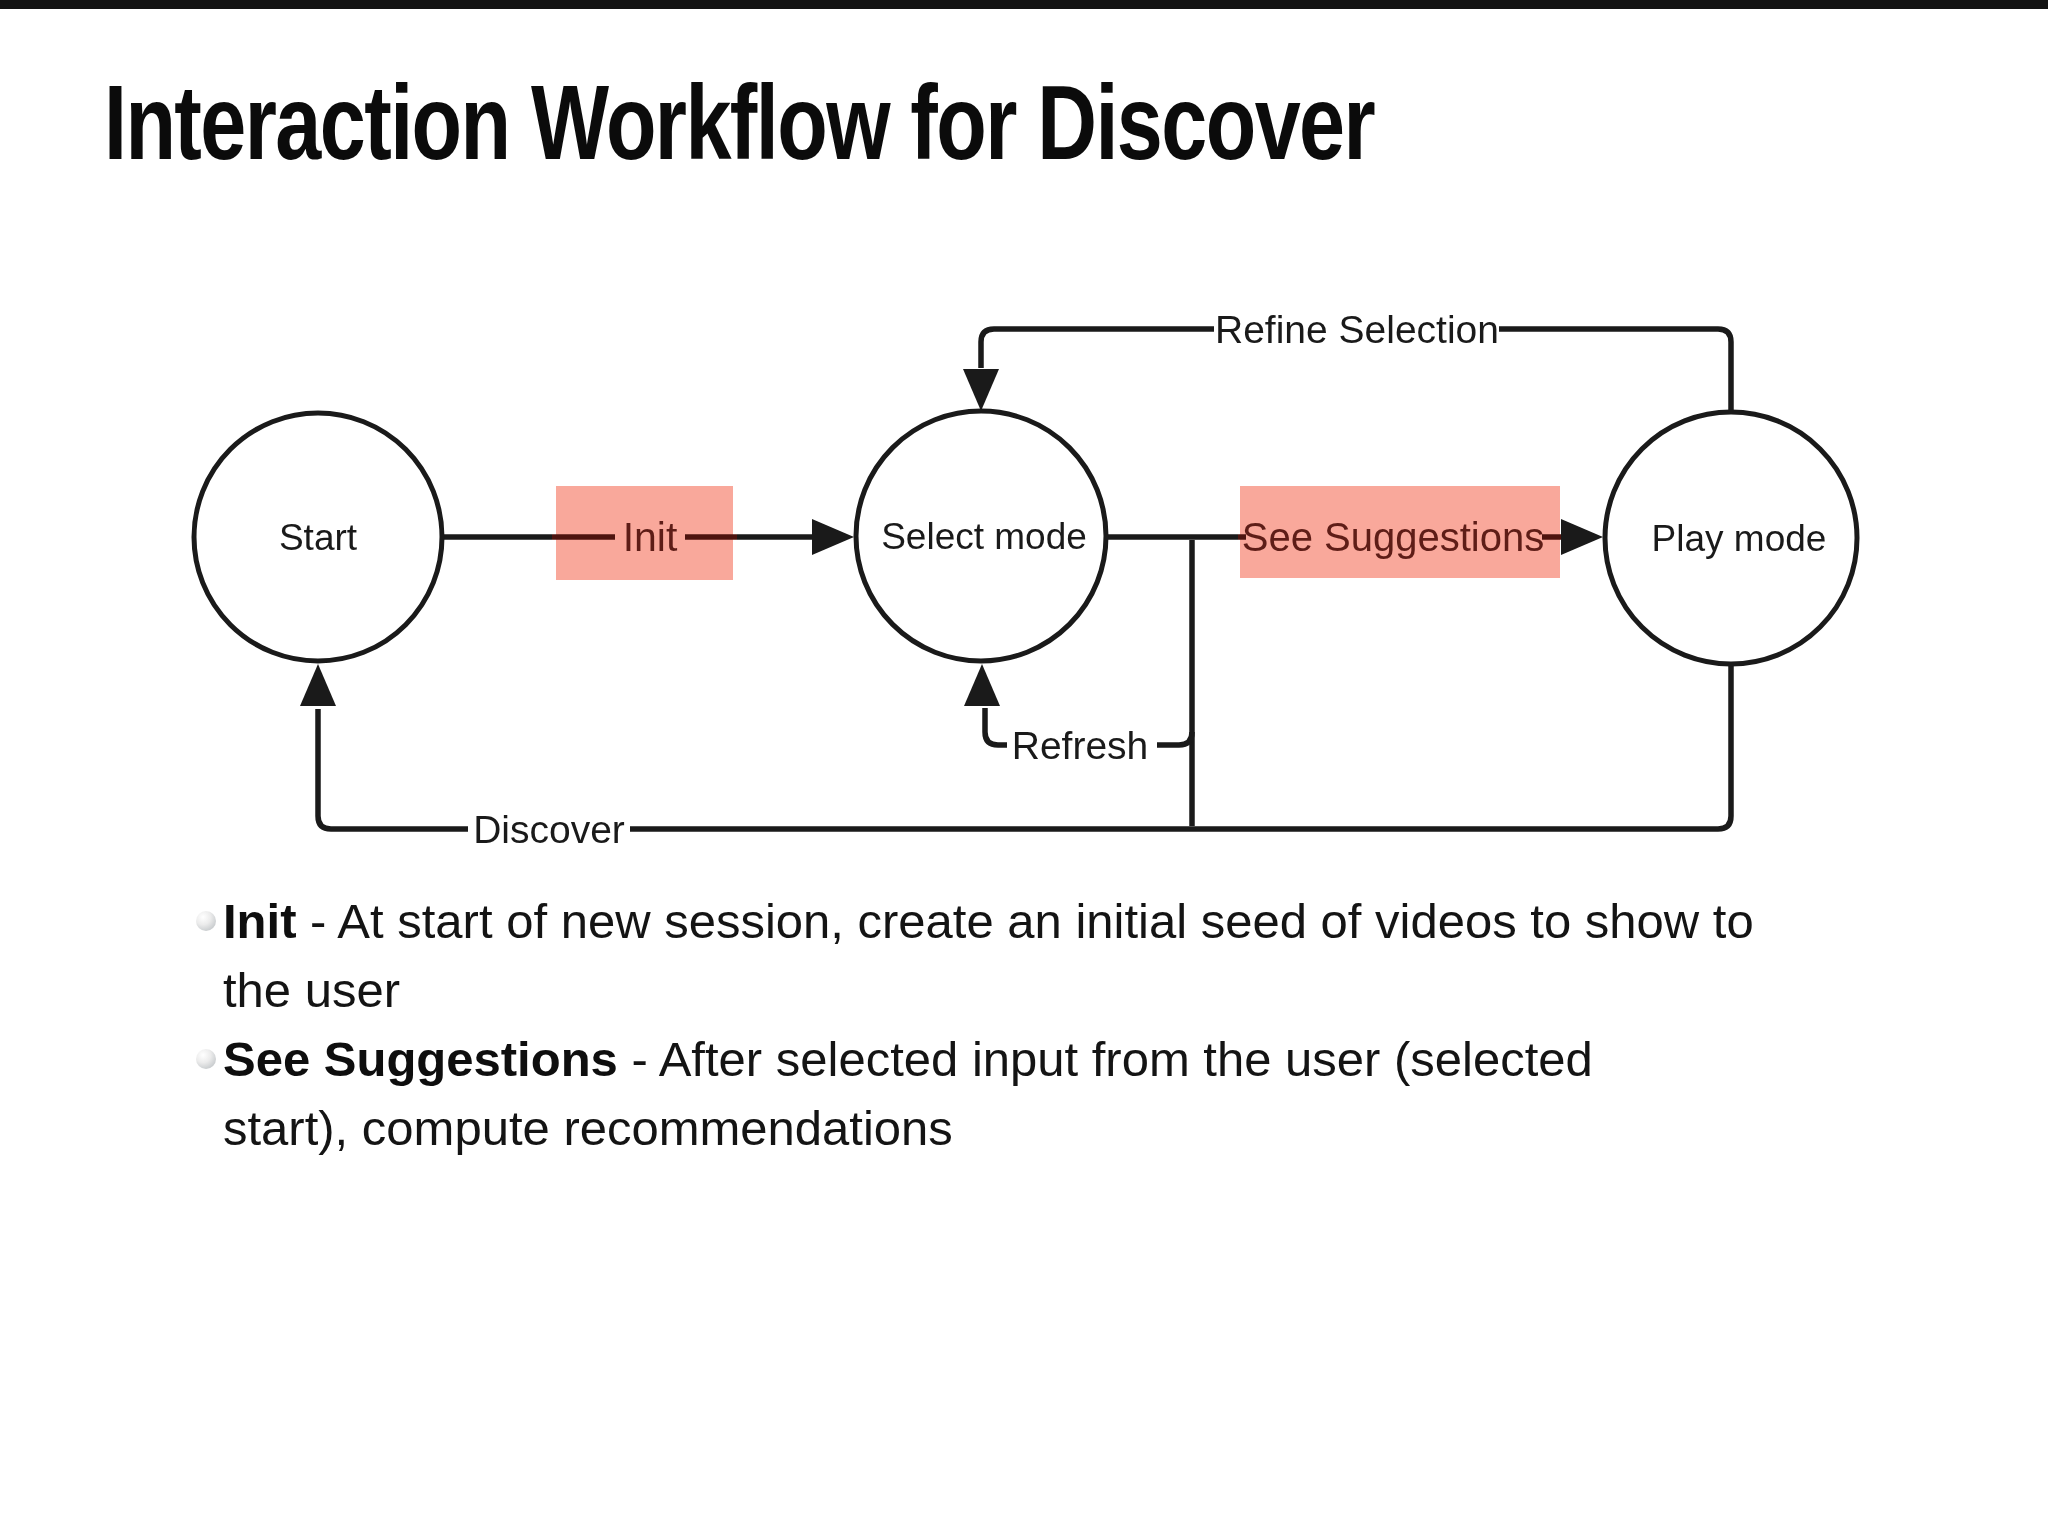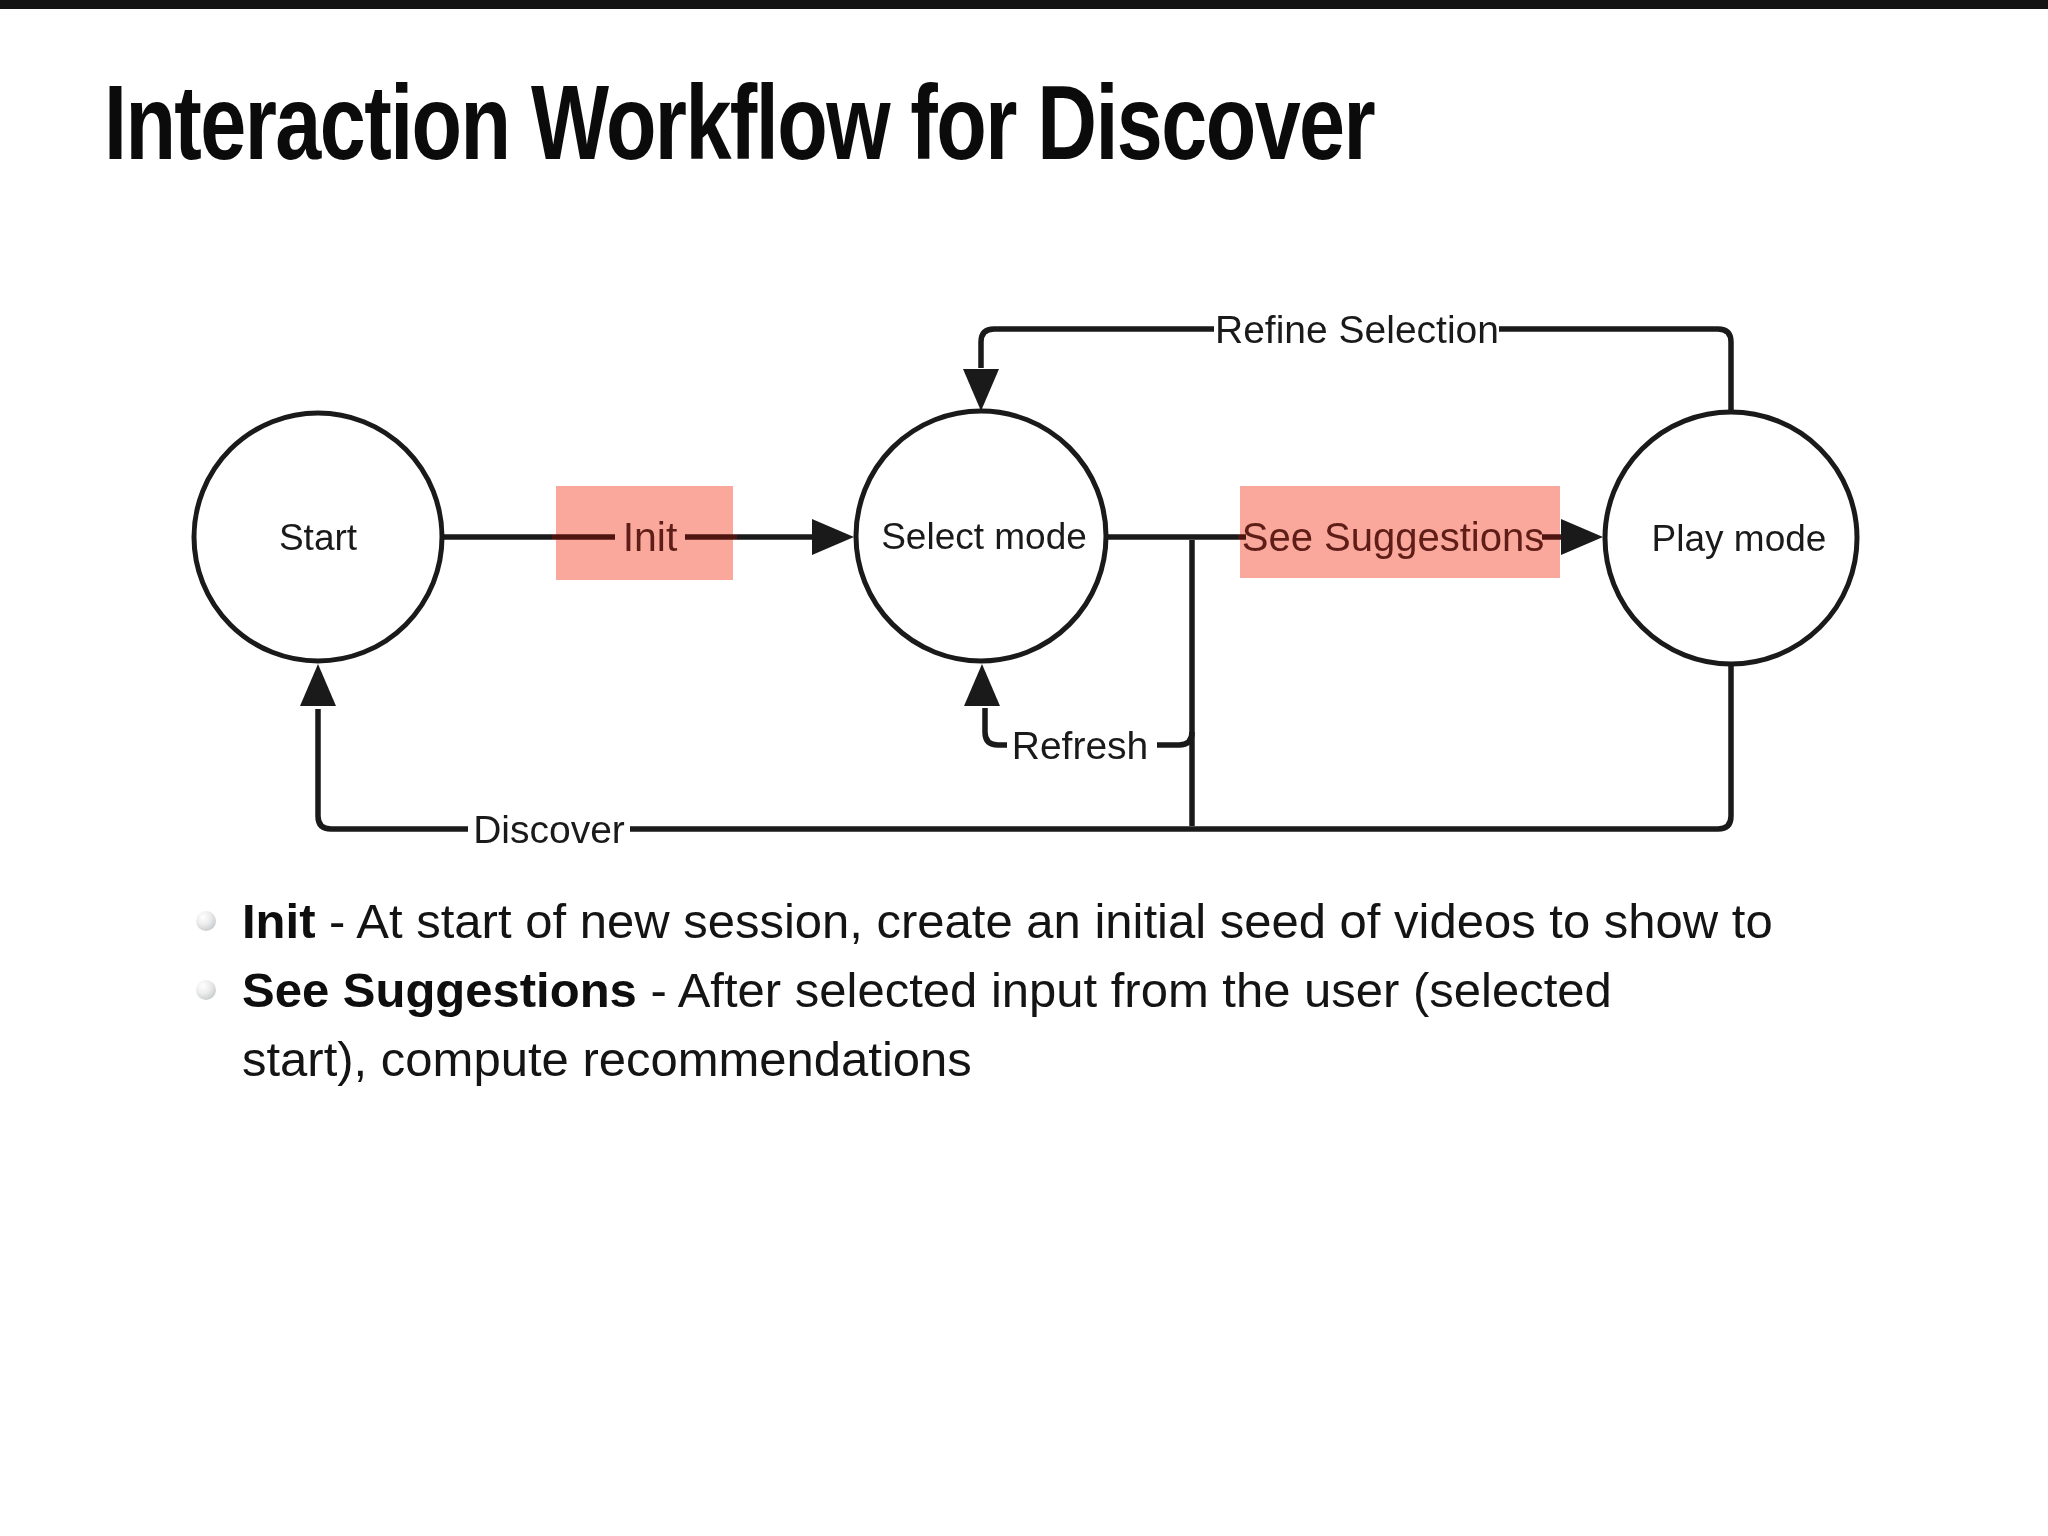--- a/index.html
+++ b/index.html
@@ -6,21 +6,21 @@
   .slide{position:relative;width:2048px;height:1272px;background:#ffffff;overflow:hidden;
          font-family:"Liberation Sans","DejaVu Sans",sans-serif;}
   .top-bar{position:absolute;left:0;top:0;width:2048px;height:9px;background:#131313;}
   .title{position:absolute;left:104px;top:69px;font-size:106px;line-height:106px;font-weight:700;
          color:#0b0b0b;letter-spacing:-2px;transform:scaleX(0.78);transform-origin:left top;white-space:nowrap;}
   .diagram-svg{position:absolute;left:0;top:0;width:2048px;height:1536px;}
   .edge-label{font-size:39px;fill:#1a1a1a;}
   .node-label{font-size:37px;fill:#1a1a1a;}
   .hl-label{font-size:41px;fill:#5E1D17;}
   .bullets{position:absolute;left:196px;top:887px;width:1760px;font-size:49px;line-height:69px;color:#141414;}
-  .bullet-item{display:flex;gap:19px;}
+  .bullet-item{display:flex;}
   .bullet-dot{flex:0 0 20px;width:20px;height:20px;border-radius:50%;margin:24px 7px 0 0;
     background:radial-gradient(circle at 35% 30%, #ffffff 0%, #ececec 40%, #cdd0d2 72%, #b7babc 100%);}
   .bullet-text .term{font-weight:700;color:#0e0e0e;}
   .b-line{white-space:nowrap;}
 </style>
 </head>
 <body>
 
 <div class="slide">
 
@@ -75,20 +75,21 @@
     <text class="edge-label" x="1080" y="745" dy=".35em" text-anchor="middle">Refresh</text>
     <text class="edge-label" x="549" y="829" dy=".35em" text-anchor="middle">Discover</text>
   </svg>
 
   <div class="bullets">
 
     <div class="bullet-item">
       <span class="bullet-dot"></span>
       <div class="bullet-text">
         <div class="b-line"><span class="term">Init</span><span> - At start of new session, create an initial seed of videos to show to</span></div>
+        <div class="b-line">the user</div>
       </div>
     </div>
 
     <div class="bullet-item">
       <span class="bullet-dot"></span>
       <div class="bullet-text">
         <div class="b-line"><span class="term">See Suggestions</span><span> - After selected input from the user (selected</span></div>
         <div class="b-line">start), compute recommendations</div>
       </div>
     </div>

